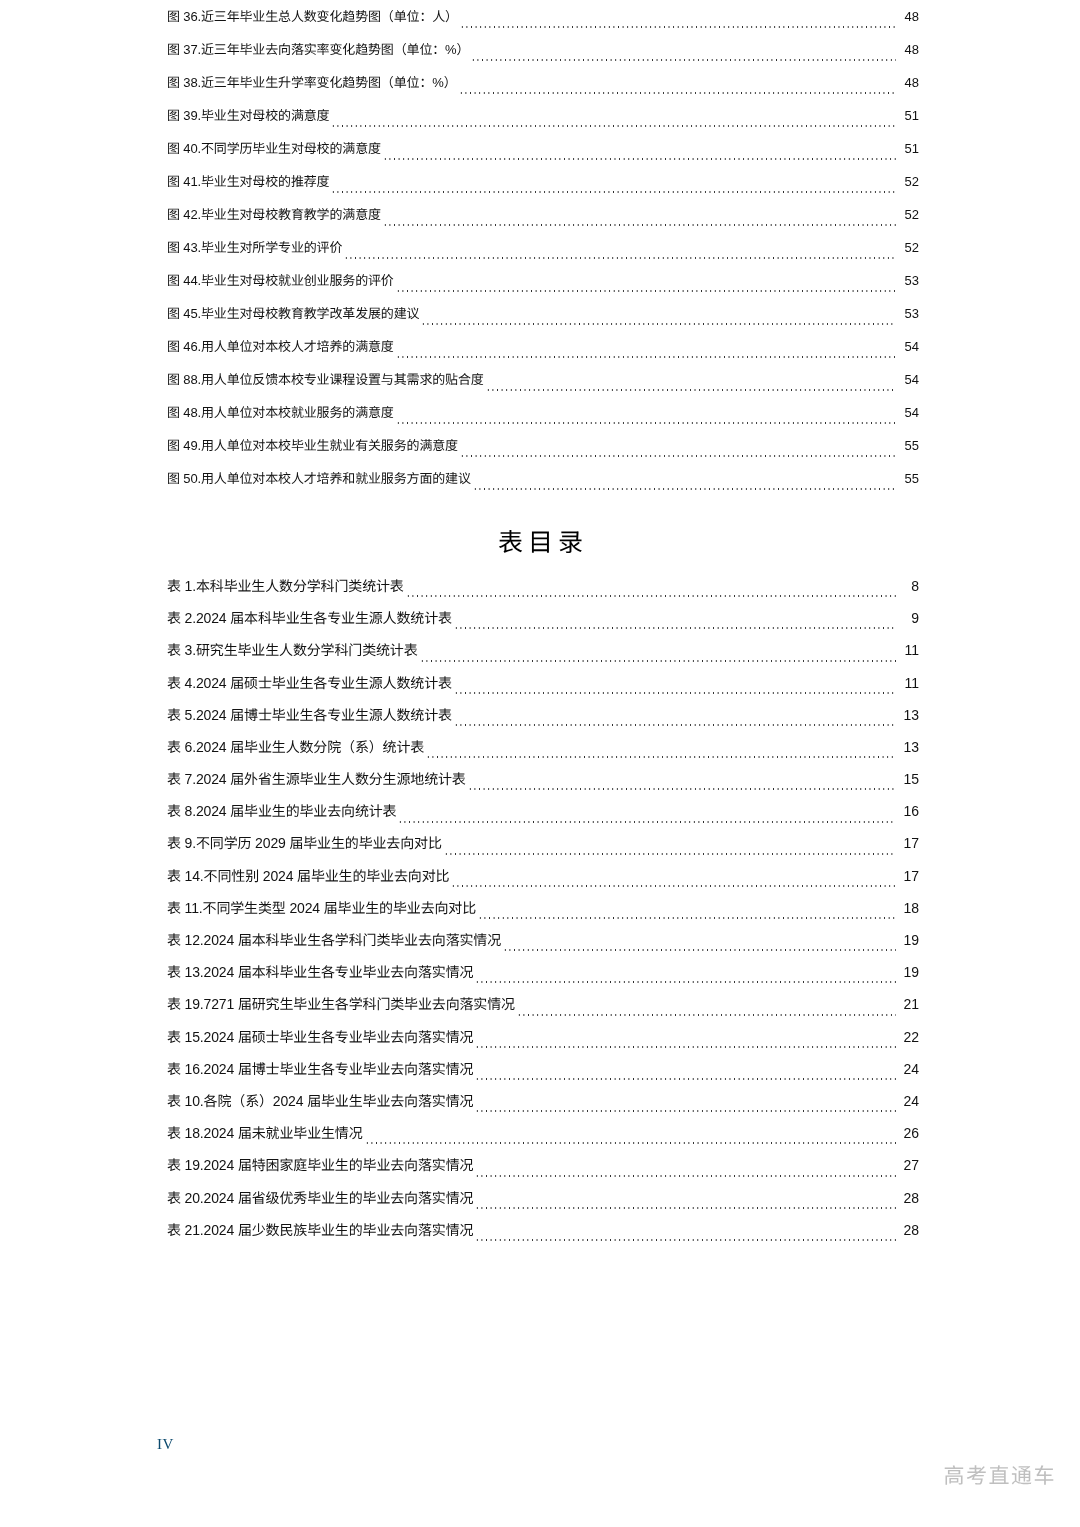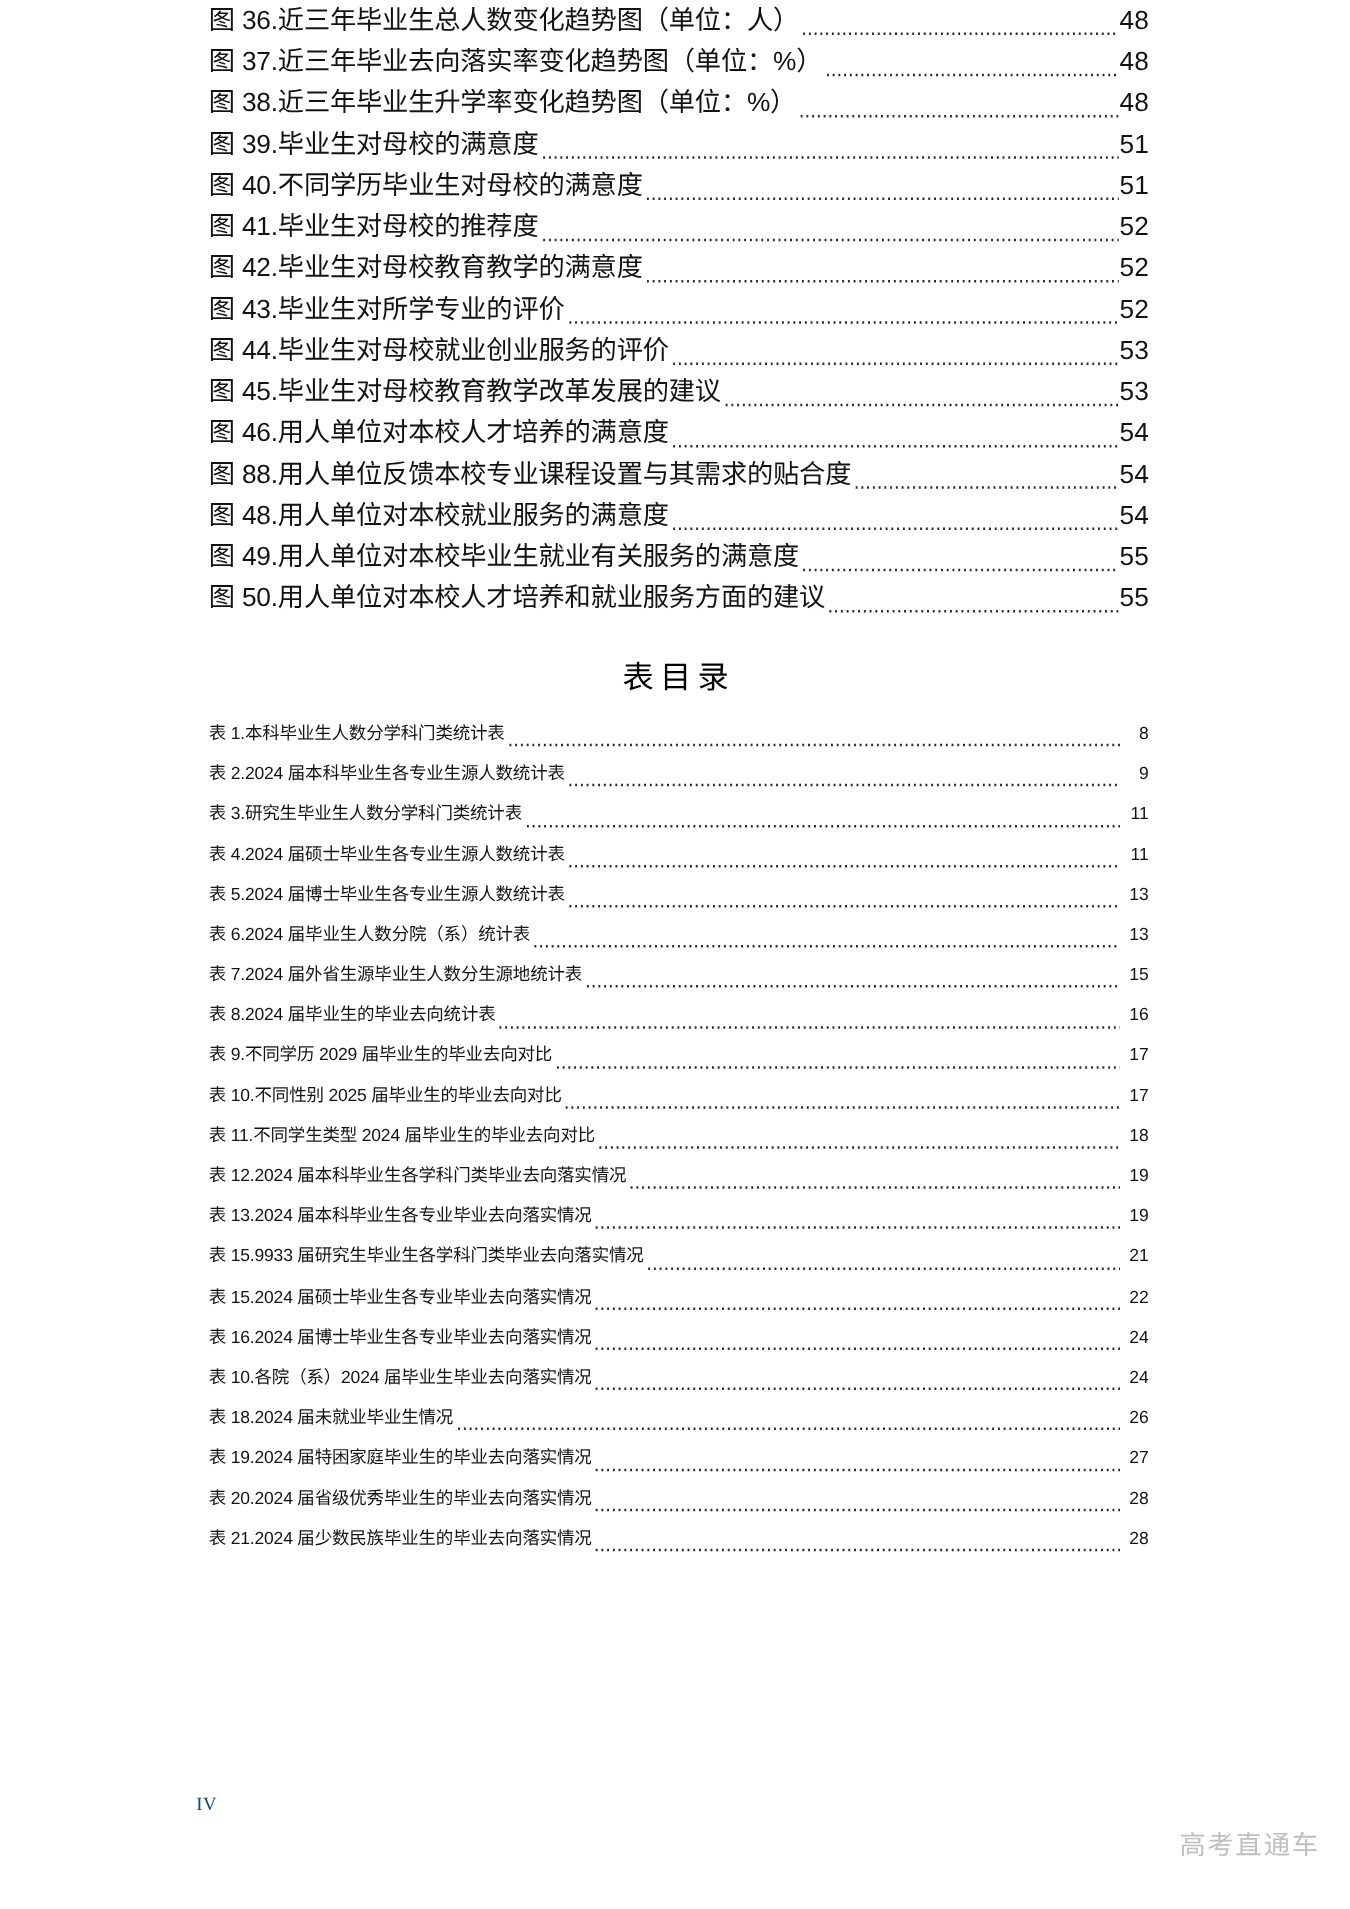--- a/index.html
+++ b/index.html
@@ -32,21 +32,21 @@
   
   .toc-list {
     list-style: none;
     margin: 0;
     padding: 0;
   }
   .toc-entry {
     display: flex;
     align-items: flex-end;
     width: 100%;
-    font-size: 21px;
+    font-size: 13px;
     line-height: 33px;
     height: 33px;
     color: #121212;
     white-space: nowrap;
     overflow: hidden;
   }
   .toc-entry .label {
     flex: 0 1 auto;
     overflow: hidden;
     text-overflow: clip;
@@ -246,41 +246,41 @@
           <span class="label">表 8.2024 届毕业生的毕业去向统计表</span>
           <span class="leader"></span>
           <span class="pageno">16</span>
         </li>
         <li class="toc-entry">
           <span class="label">表 9.不同学历 2029 届毕业生的毕业去向对比</span>
           <span class="leader"></span>
           <span class="pageno">17</span>
         </li>
         <li class="toc-entry">
-          <span class="label">表 10.不同性别 2025 届毕业生的毕业去向对比</span>
+          <span class="label">表 14.不同性别 2024 届毕业生的毕业去向对比</span>
           <span class="leader"></span>
           <span class="pageno">17</span>
         </li>
         <li class="toc-entry">
           <span class="label">表 11.不同学生类型 2024 届毕业生的毕业去向对比</span>
           <span class="leader"></span>
           <span class="pageno">18</span>
         </li>
         <li class="toc-entry">
           <span class="label">表 12.2024 届本科毕业生各学科门类毕业去向落实情况</span>
           <span class="leader"></span>
           <span class="pageno">19</span>
         </li>
         <li class="toc-entry">
           <span class="label">表 13.2024 届本科毕业生各专业毕业去向落实情况</span>
           <span class="leader"></span>
           <span class="pageno">19</span>
         </li>
         <li class="toc-entry">
-          <span class="label">表 15.9933 届研究生毕业生各学科门类毕业去向落实情况</span>
+          <span class="label">表 19.7271 届研究生毕业生各学科门类毕业去向落实情况</span>
           <span class="leader"></span>
           <span class="pageno">21</span>
         </li>
         <li class="toc-entry">
           <span class="label">表 15.2024 届硕士毕业生各专业毕业去向落实情况</span>
           <span class="leader"></span>
           <span class="pageno">22</span>
         </li>
         <li class="toc-entry">
           <span class="label">表 16.2024 届博士毕业生各专业毕业去向落实情况</span>

